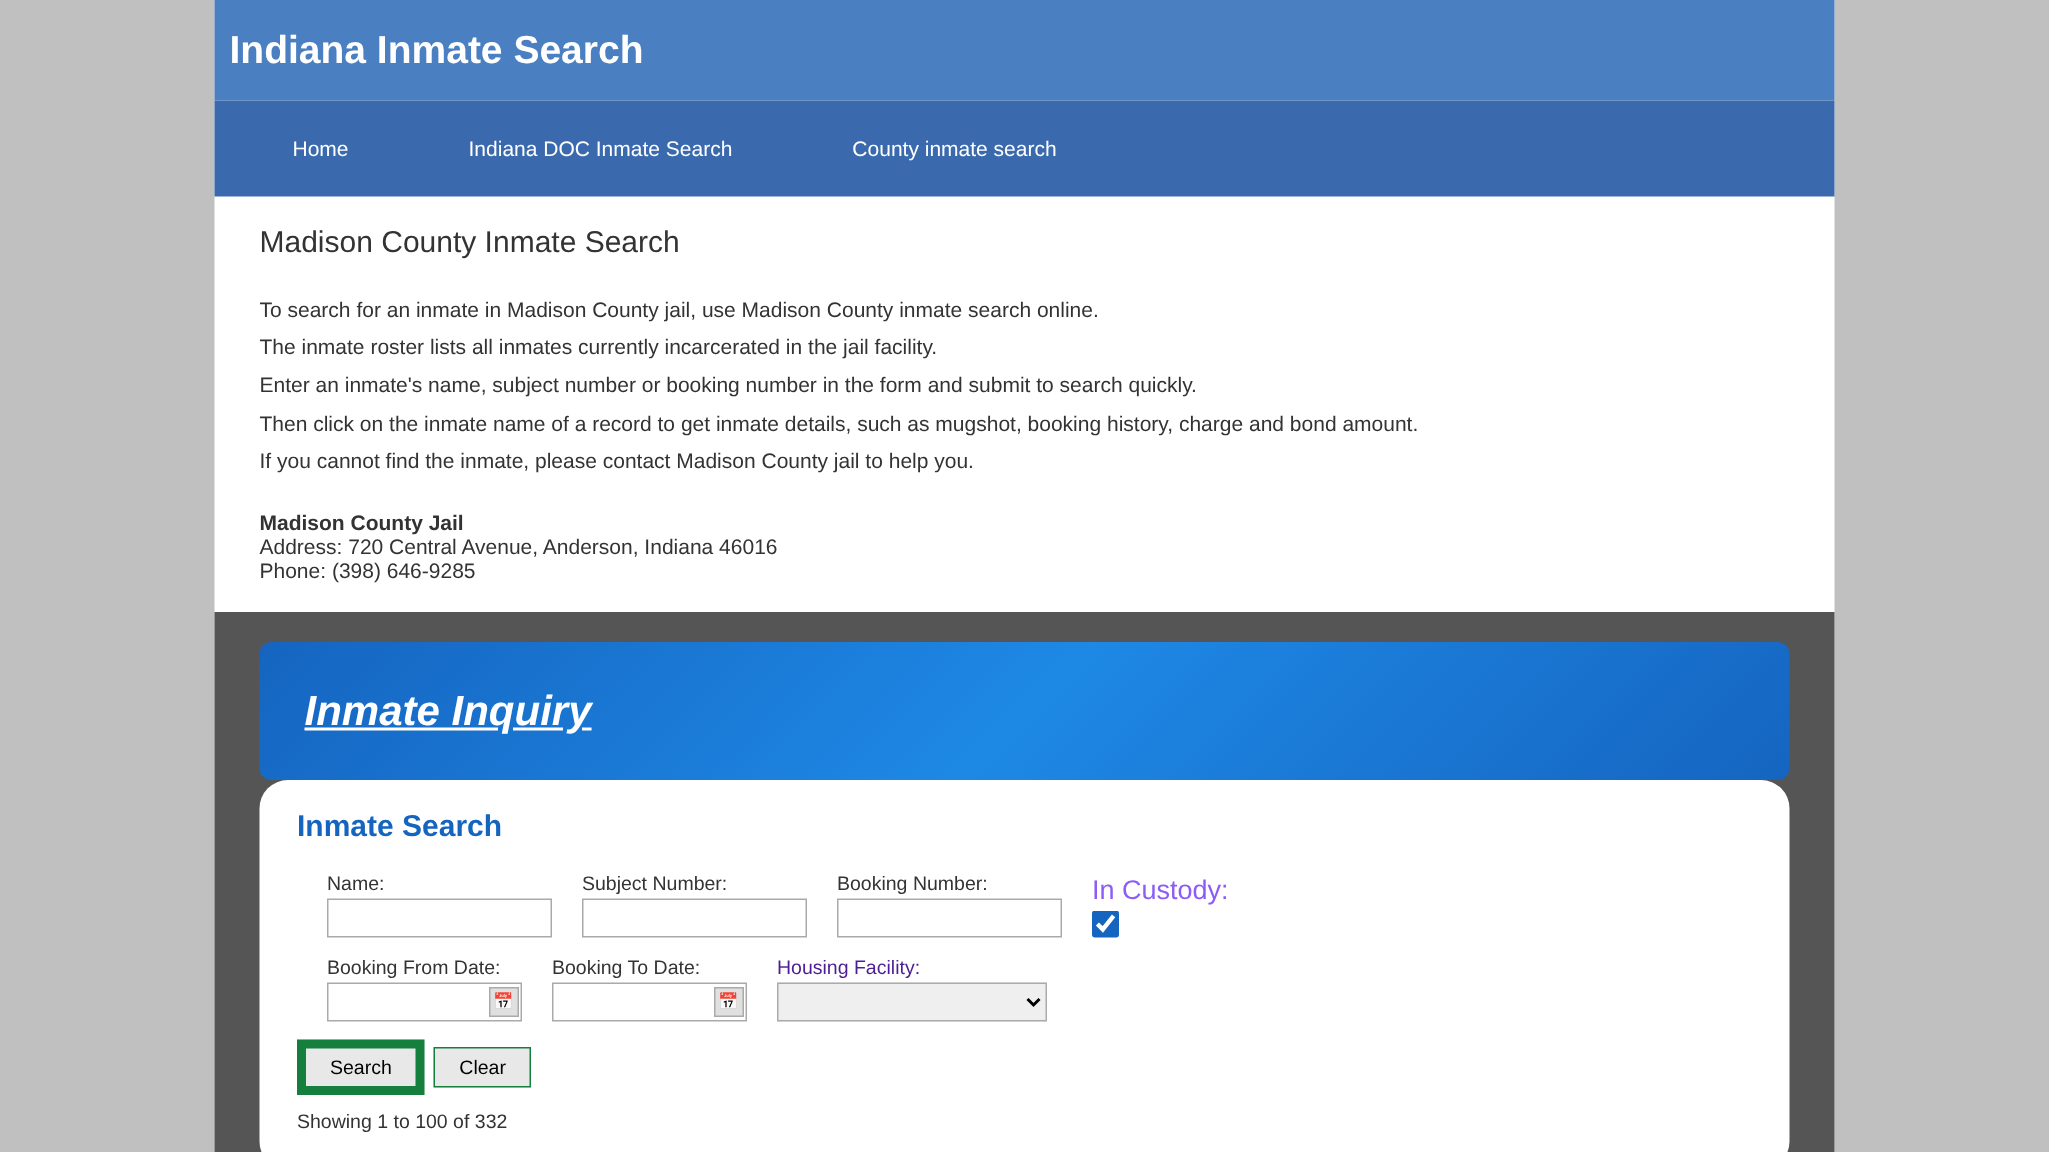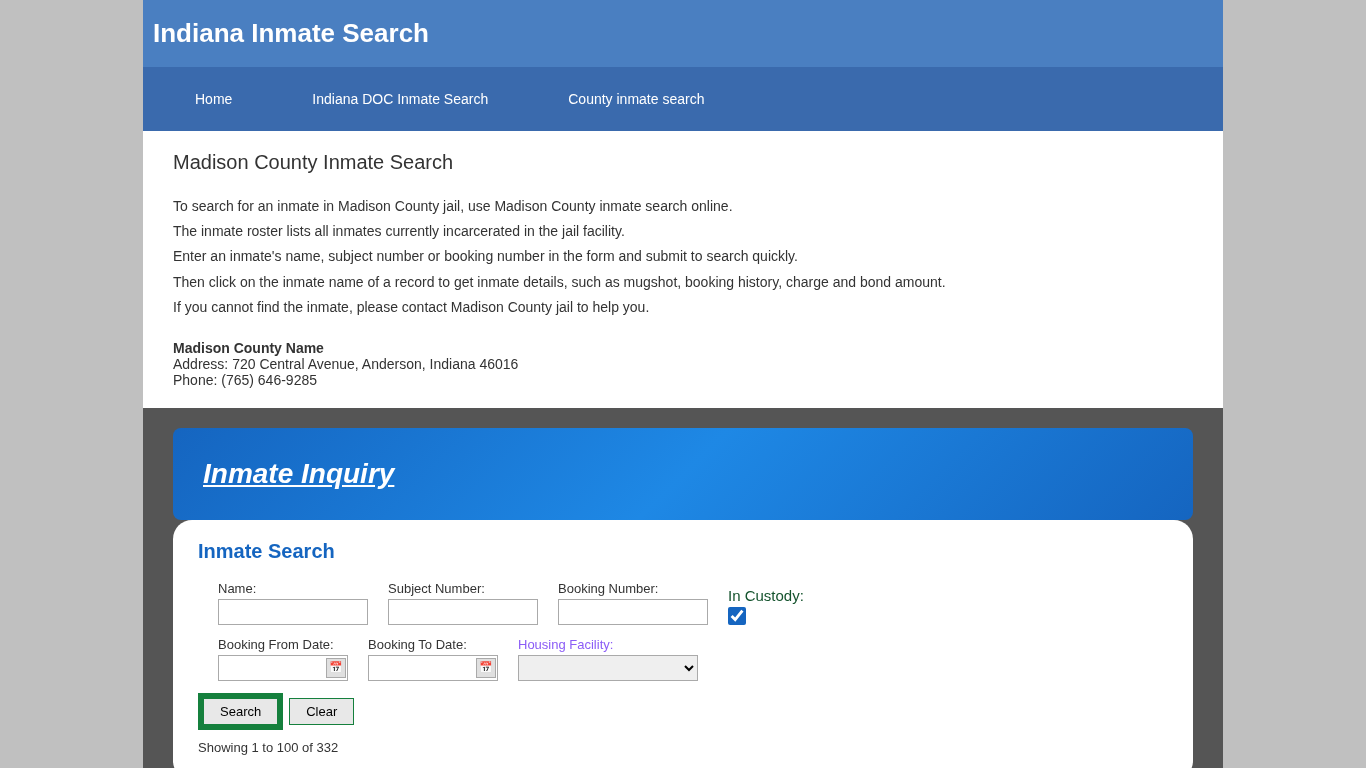--- a/index.html
+++ b/index.html
@@ -133,22 +133,22 @@
     .name-field input { width: 150px; }
     .subject-field input { width: 150px; }
     .booking-number-field input { width: 150px; }
 
     .in-custody-field {
       display: flex;
       flex-direction: column;
       gap: 3px;
     }
     .in-custody-field label {
-      font-size: 15px;
-      color: #14532d;
+      font-size: 18px;
+      color: #8b5cf6;
     }
     .in-custody-field input[type="checkbox"] {
       width: 18px;
       height: 18px;
       accent-color: #1565c0;
     }
 
     .booking-from-field input { width: 130px; }
     .booking-to-field input { width: 130px; }
 
@@ -176,21 +176,21 @@
       font-size: 11px;
     }
 
     .housing-field {
       display: flex;
       flex-direction: column;
       gap: 3px;
     }
     .housing-field label {
       font-size: 13px;
-      color: #8b5cf6;
+      color: #4c1d95;
     }
     .housing-field select {
       width: 180px;
       height: 26px;
       border: 1px solid #aaa;
       font-size: 13px;
       padding: 2px 4px;
     }
 
     .form-buttons {
@@ -242,23 +242,23 @@
 
     <div id="description-block">
       <p>To search for an inmate in Madison County jail, use Madison County inmate search online.</p>
       <p>The inmate roster lists all inmates currently incarcerated in the jail facility.</p>
       <p>Enter an inmate's name, subject number or booking number in the form and submit to search quickly.</p>
       <p>Then click on the inmate name of a record to get inmate details, such as mugshot, booking history, charge and bond amount.</p>
       <p>If you cannot find the inmate, please contact Madison County jail to help you.</p>
     </div>
 
     <div id="jail-info">
-      <p class="jail-name">Madison County Name</p>
+      <p class="jail-name">Madison County Jail</p>
       <p>Address: 720 Central Avenue, Anderson, Indiana 46016</p>
-      <p>Phone: (765) 646-9285</p>
+      <p>Phone: (398) 646-9285</p>
     </div>
   </div>
 
   <div id="inquiry-section">
     <div id="inquiry-header">
       <h2>Inmate Inquiry</h2>
     </div>
 
     <div id="search-form-container">
       <h3 id="search-form-title">Inmate Search</h3>

